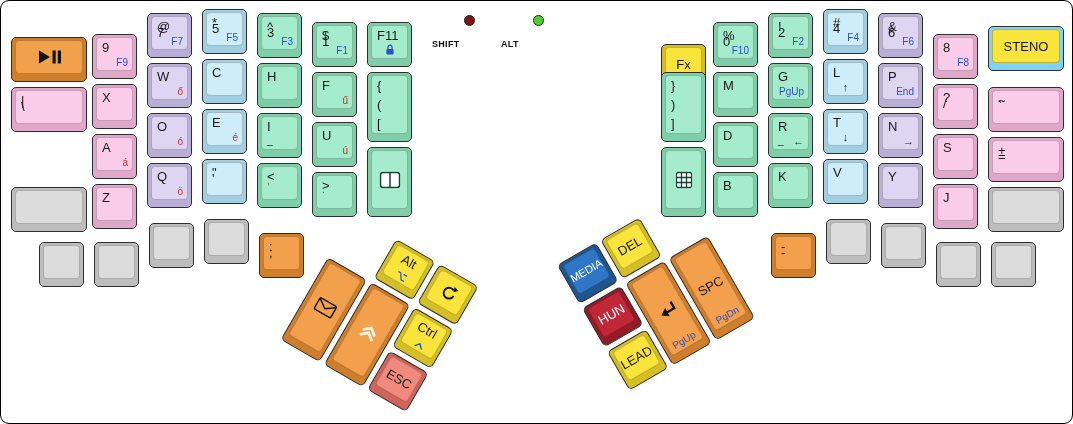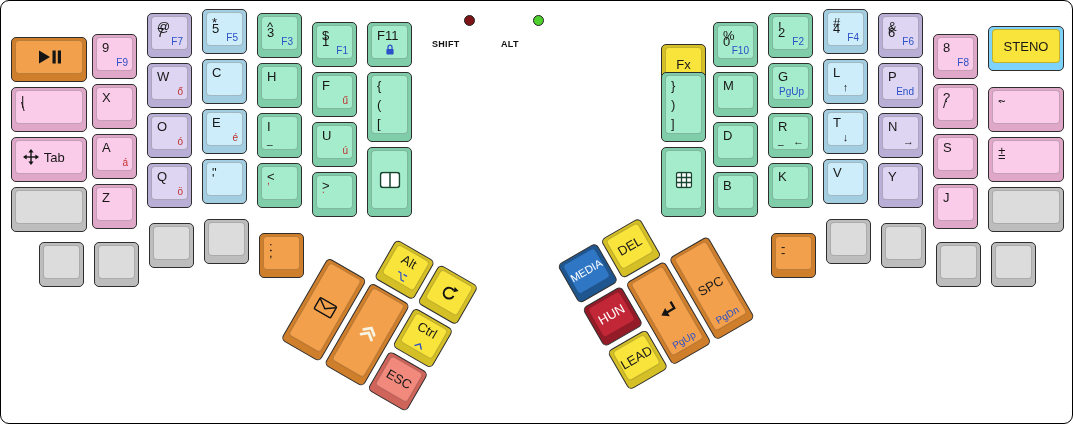--- a/index.html
+++ b/index.html
@@ -135,35 +135,20 @@
             <rect x="21.8" y="1.5" width="3.2" height="13" fill="#141414"></rect>
           </svg></span>
       </div>
     </div>
     <div class="key" style="left: 10px; top: 86px; width: 76px; height: 45px; background: rgb(223, 168, 200);">
       <div class="face" style="background: rgb(251, 204, 233);">
         <span class="lbl tl">|</span>
         <span class="lbl ml">\</span>
       </div>
     </div>
-    <div class="key" style="left: 10px; top: 136px; width: 76px; height: 45px; background: rgb(223, 168, 200);">
-      <div class="face" style="background: rgb(251, 204, 233);">
-        <span class="lbl cl"><svg width="16" height="16" viewBox="0 0 16 16">
-            <g fill="#141414">
-              <path d="M8 0l2.6 3.6H5.4Z"></path>
-              <path d="M8 16l2.6-3.6H5.4Z"></path>
-              <path d="M0 8l3.6-2.6v5.2Z"></path>
-              <path d="M16 8l-3.6-2.6v5.2Z"></path>
-              <rect x="7.3" y="3" width="1.4" height="10"></rect>
-              <rect x="3" y="7.3" width="10" height="1.4"></rect>
-            </g>
-          </svg></span>
-        <span class="lbl cr">Tab</span>
-      </div>
-    </div>
     <div class="key" style="left: 10px; top: 186px; width: 76px; height: 45px; background: rgb(189, 189, 189);">
       <div class="face" style="background: rgb(220, 220, 220);"></div>
     </div>
     <div class="key" style="left: 91px; top: 33px; width: 45px; height: 45px; background: rgb(223, 168, 200);">
       <div class="face" style="background: rgb(251, 204, 233);">
         <span class="lbl tl">9</span>
         <span class="lbl br small" style="color: rgb(43, 80, 200);">F9</span>
       </div>
     </div>
     <div class="key" style="left: 91px; top: 83px; width: 45px; height: 45px; background: rgb(223, 168, 200);">

